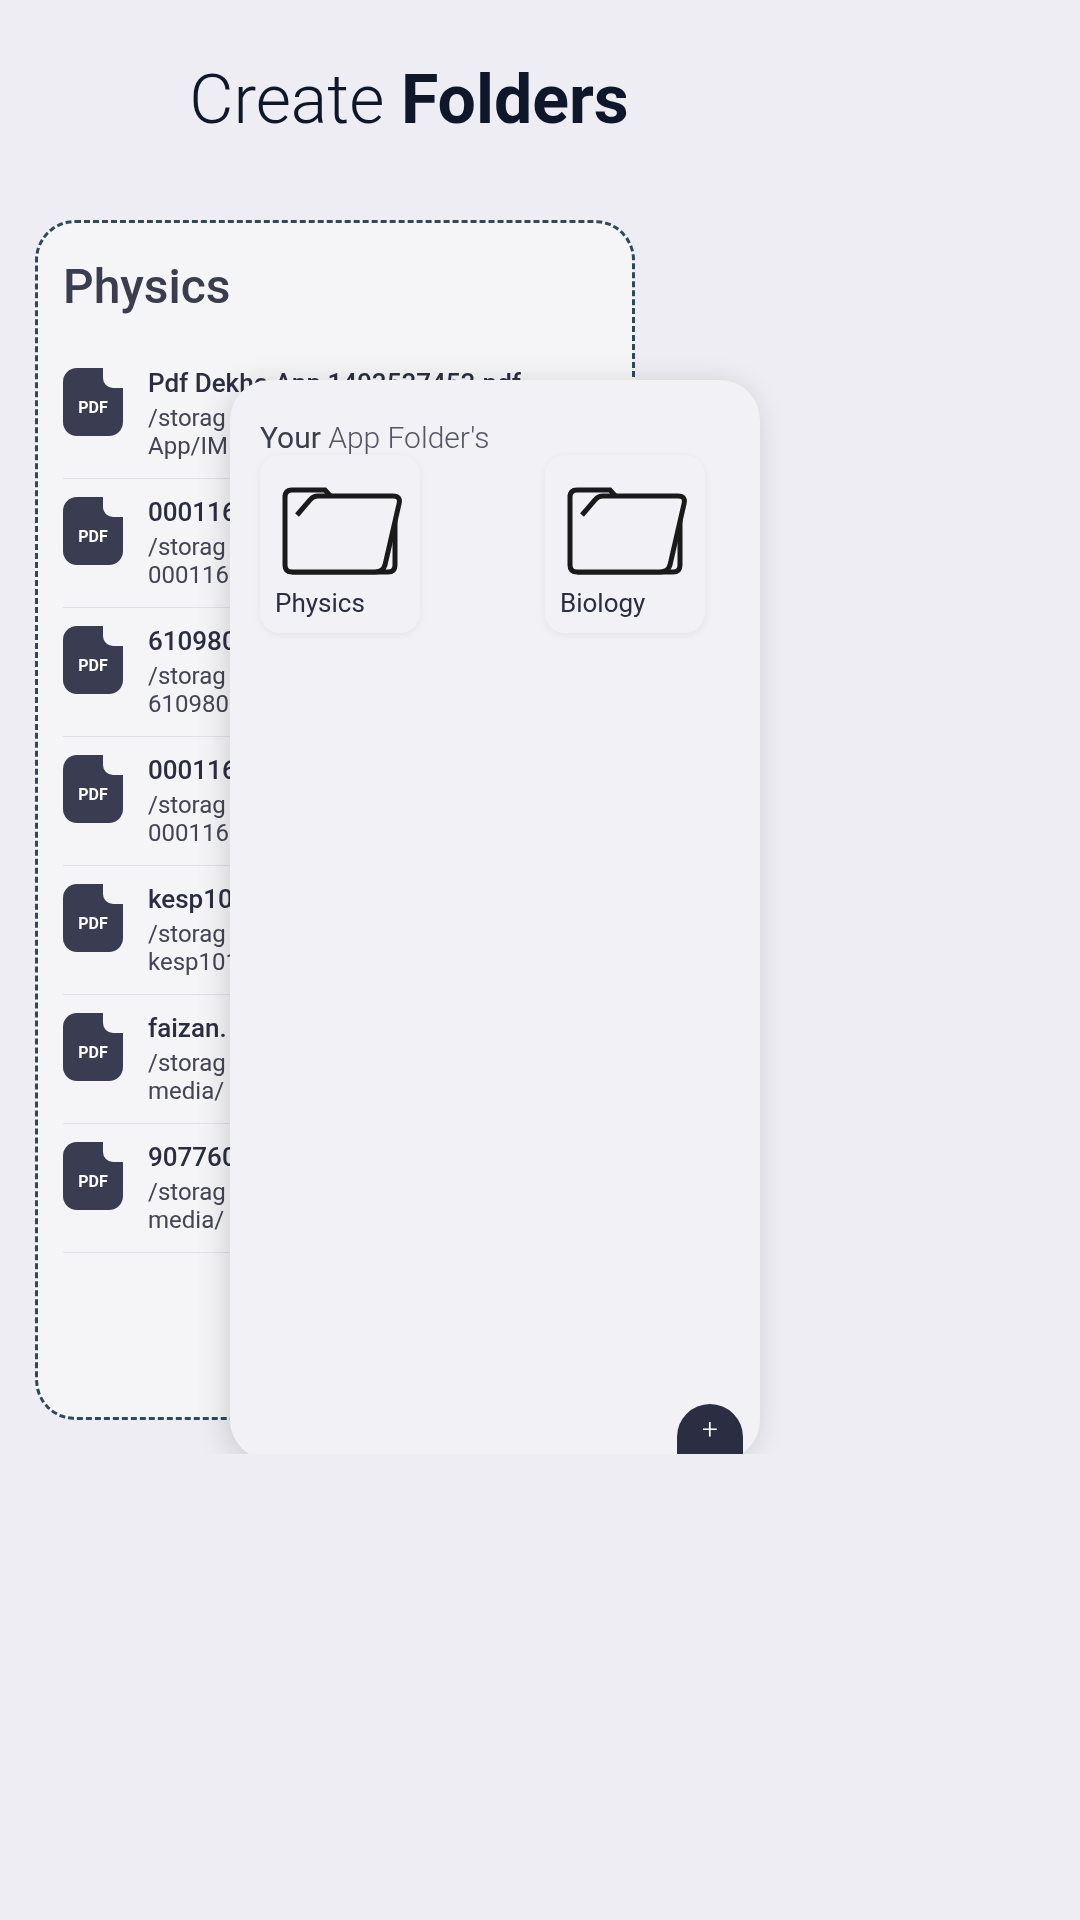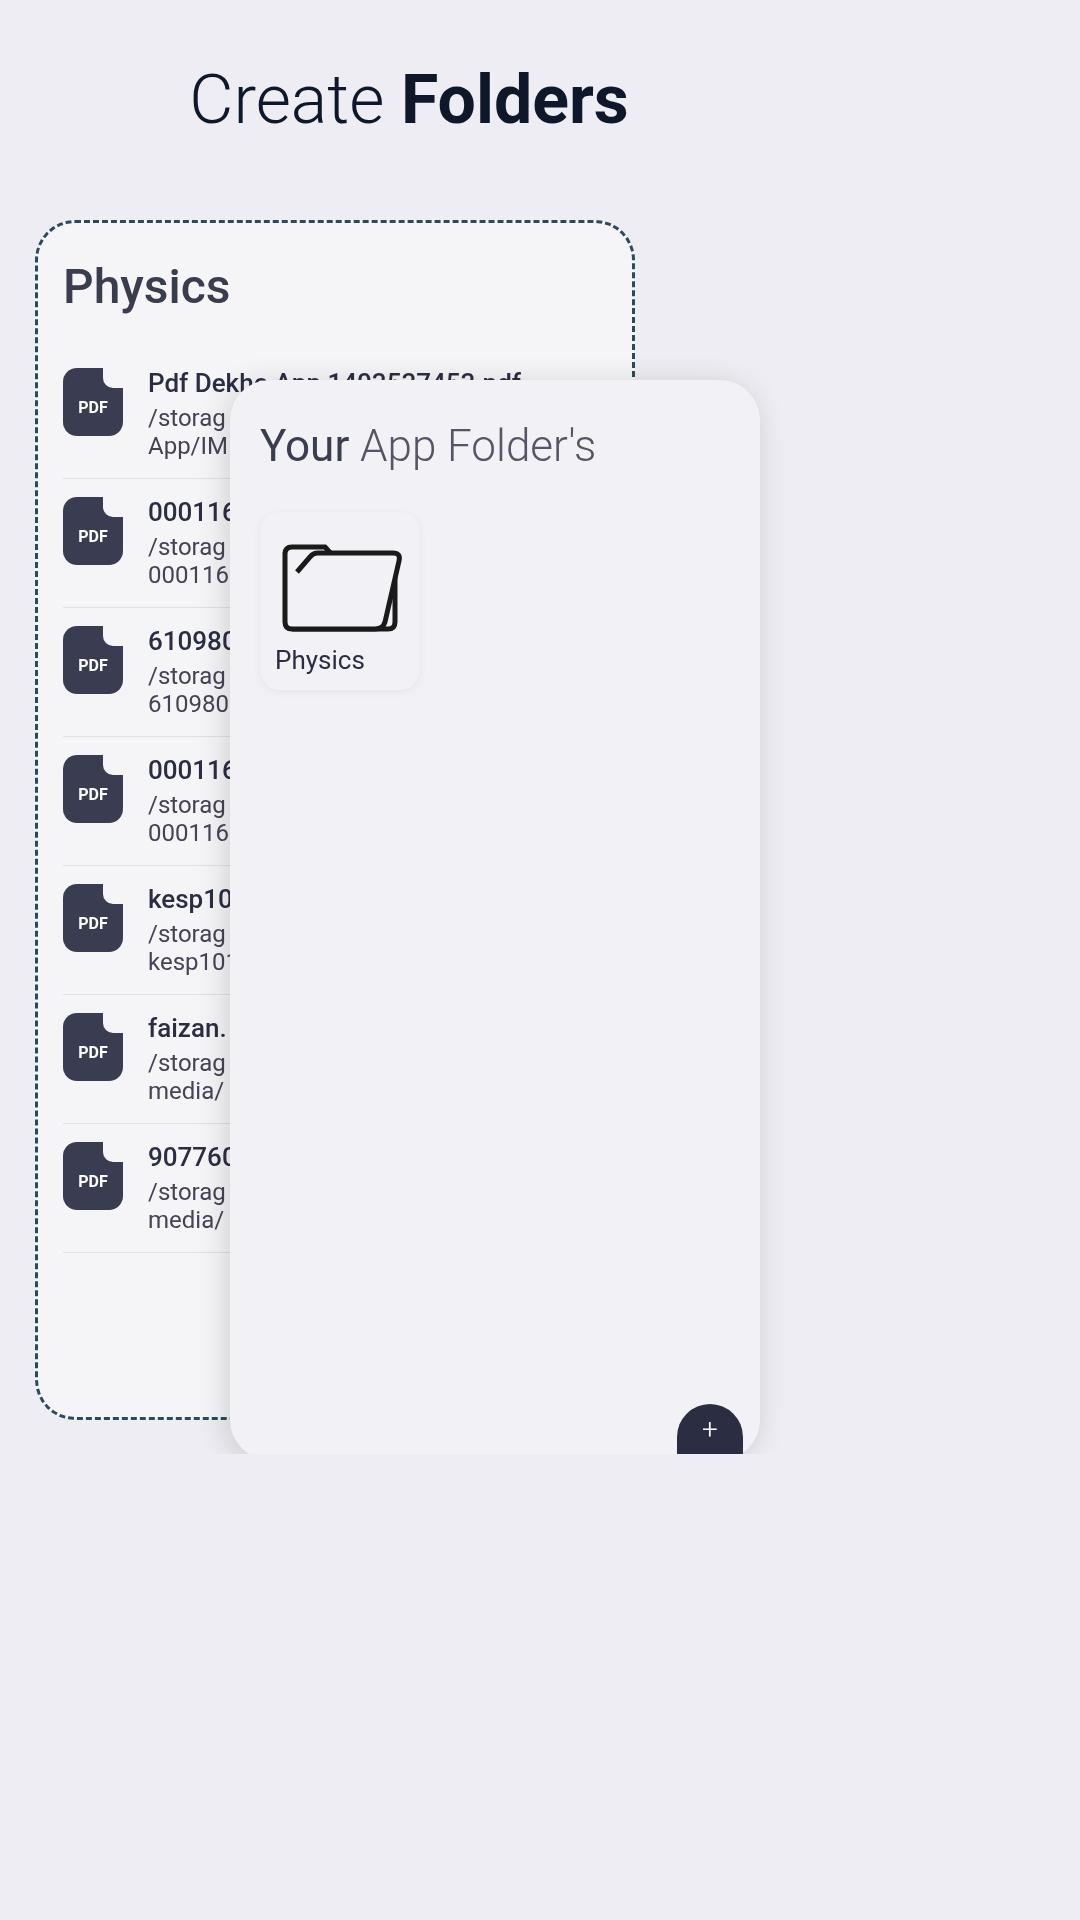--- a/index.html
+++ b/index.html
@@ -111,23 +111,22 @@
       top: 380px;
       left: 230px;
       width: 530px;
       height: 1080px;
       background: #f2f1f5;
       border-radius: 40px;
       box-shadow: -4px 4px 30px rgba(0,0,0,0.15);
       padding: 40px 30px;
     }
     .front-panel-title {
-      font-size: 44px;
+      font-size: 30px;
       color: #3a3d4e;
-      margin-bottom: 40px;
     }
     .front-panel-title .light2 {
       font-weight: 400;
     }
     .front-panel-title .regular {
       font-weight: 300;
       color: #555566;
     }
     .folder-grid {
       display: grid;
@@ -257,18 +256,25 @@
     <span class="light2">Your</span><span class="regular"> App Folder's</span>
   </div>
   <div class="folder-grid">
     <div class="folder-card">
       <svg class="folder-icon-svg" viewBox="0 0 130 110">
         <path d="M 10 25 L 10 95 Q 10 102 17 102 L 113 102 Q 120 102 120 95 L 120 38 Q 120 31 113 31 L 60 31 L 50 20 L 17 20 Q 10 20 10 27 Z" fill="none" stroke="#1a1a1a" stroke-width="5"></path>
         <path d="M 22 45 L 35 30 Q 38 26 43 26 L 118 26 Q 126 26 124 34 L 110 95 Q 108 102 100 102 L 17 102" fill="#f2f1f5" stroke="#1a1a1a" stroke-width="5"></path>
       </svg>
       <div class="folder-label">Physics</div>
     </div>
+    <div class="folder-card">
+      <svg class="folder-icon-svg" viewBox="0 0 130 110">
+        <path d="M 10 25 L 10 95 Q 10 102 17 102 L 113 102 Q 120 102 120 95 L 120 38 Q 120 31 113 31 L 60 31 L 50 20 L 17 20 Q 10 20 10 27 Z" fill="none" stroke="#1a1a1a" stroke-width="5"></path>
+        <path d="M 22 45 L 35 30 Q 38 26 43 26 L 118 26 Q 126 26 124 34 L 110 95 Q 108 102 100 102 L 17 102" fill="#f2f1f5" stroke="#1a1a1a" stroke-width="5"></path>
+      </svg>
+      <div class="folder-label">Biology</div>
+    </div>
   </div>
 </div>
 
 <div class="fab">
   <span>+</span>
 </div>
 
 </body></html>

